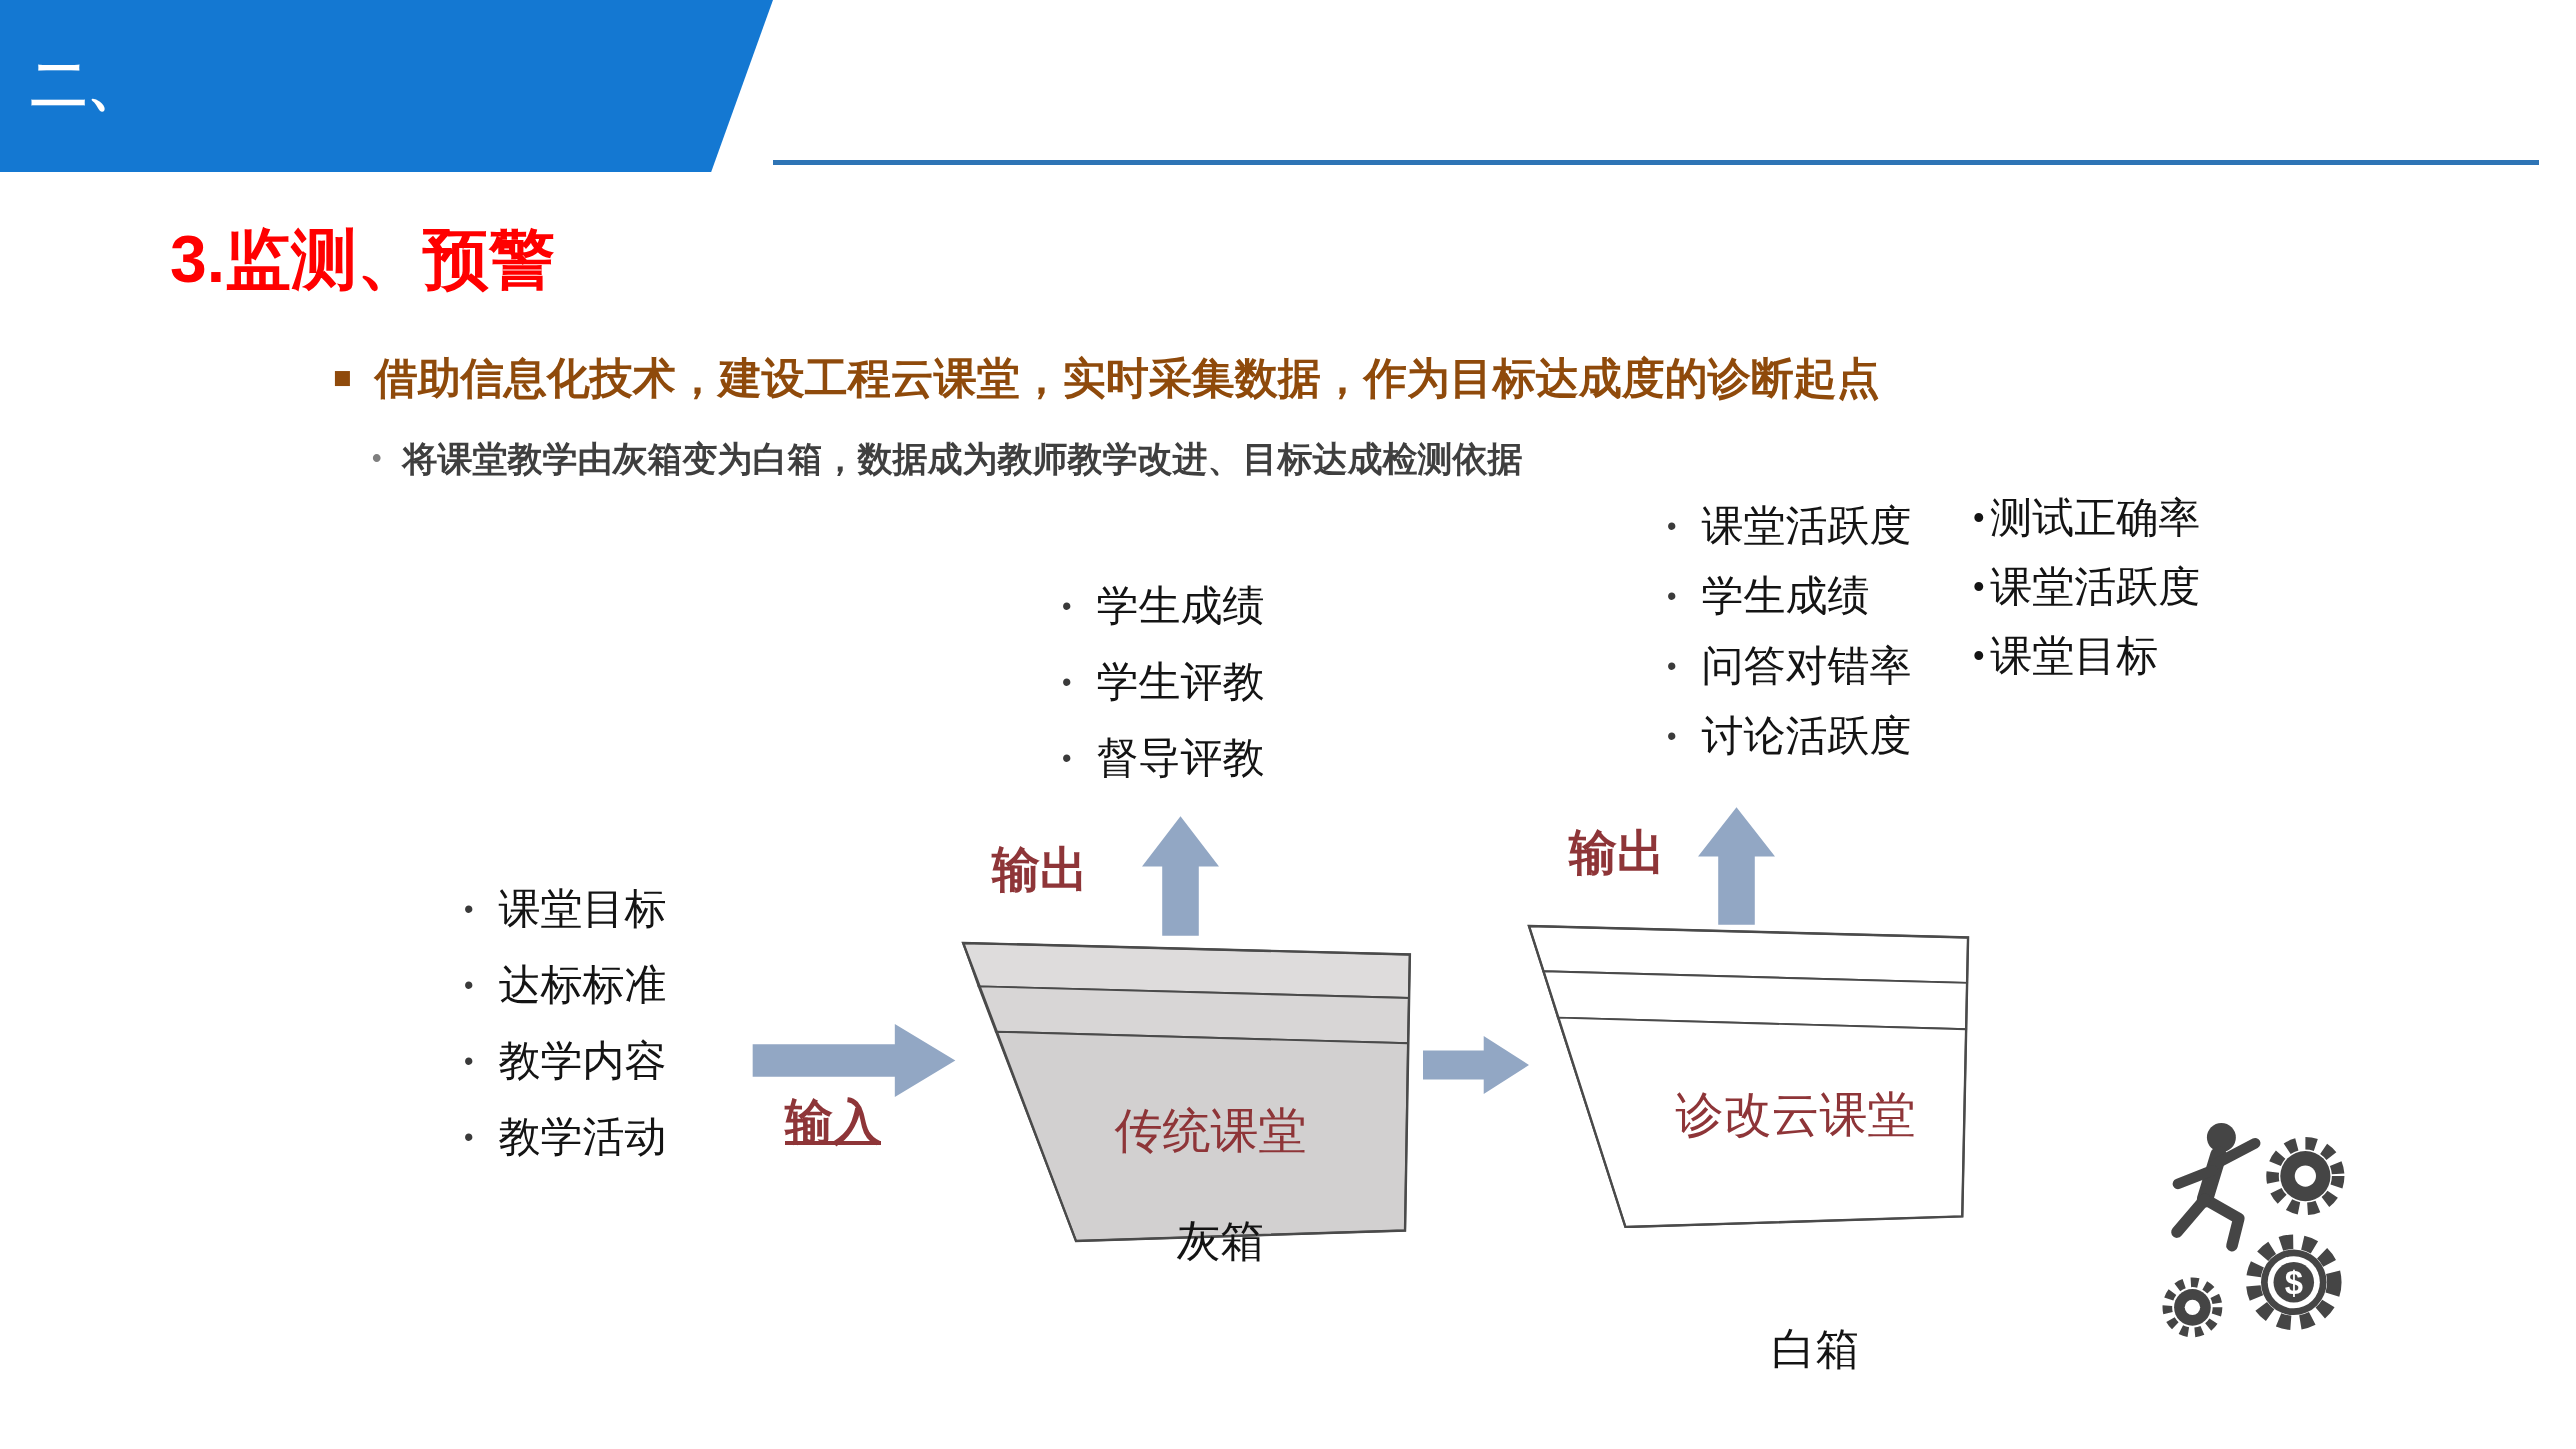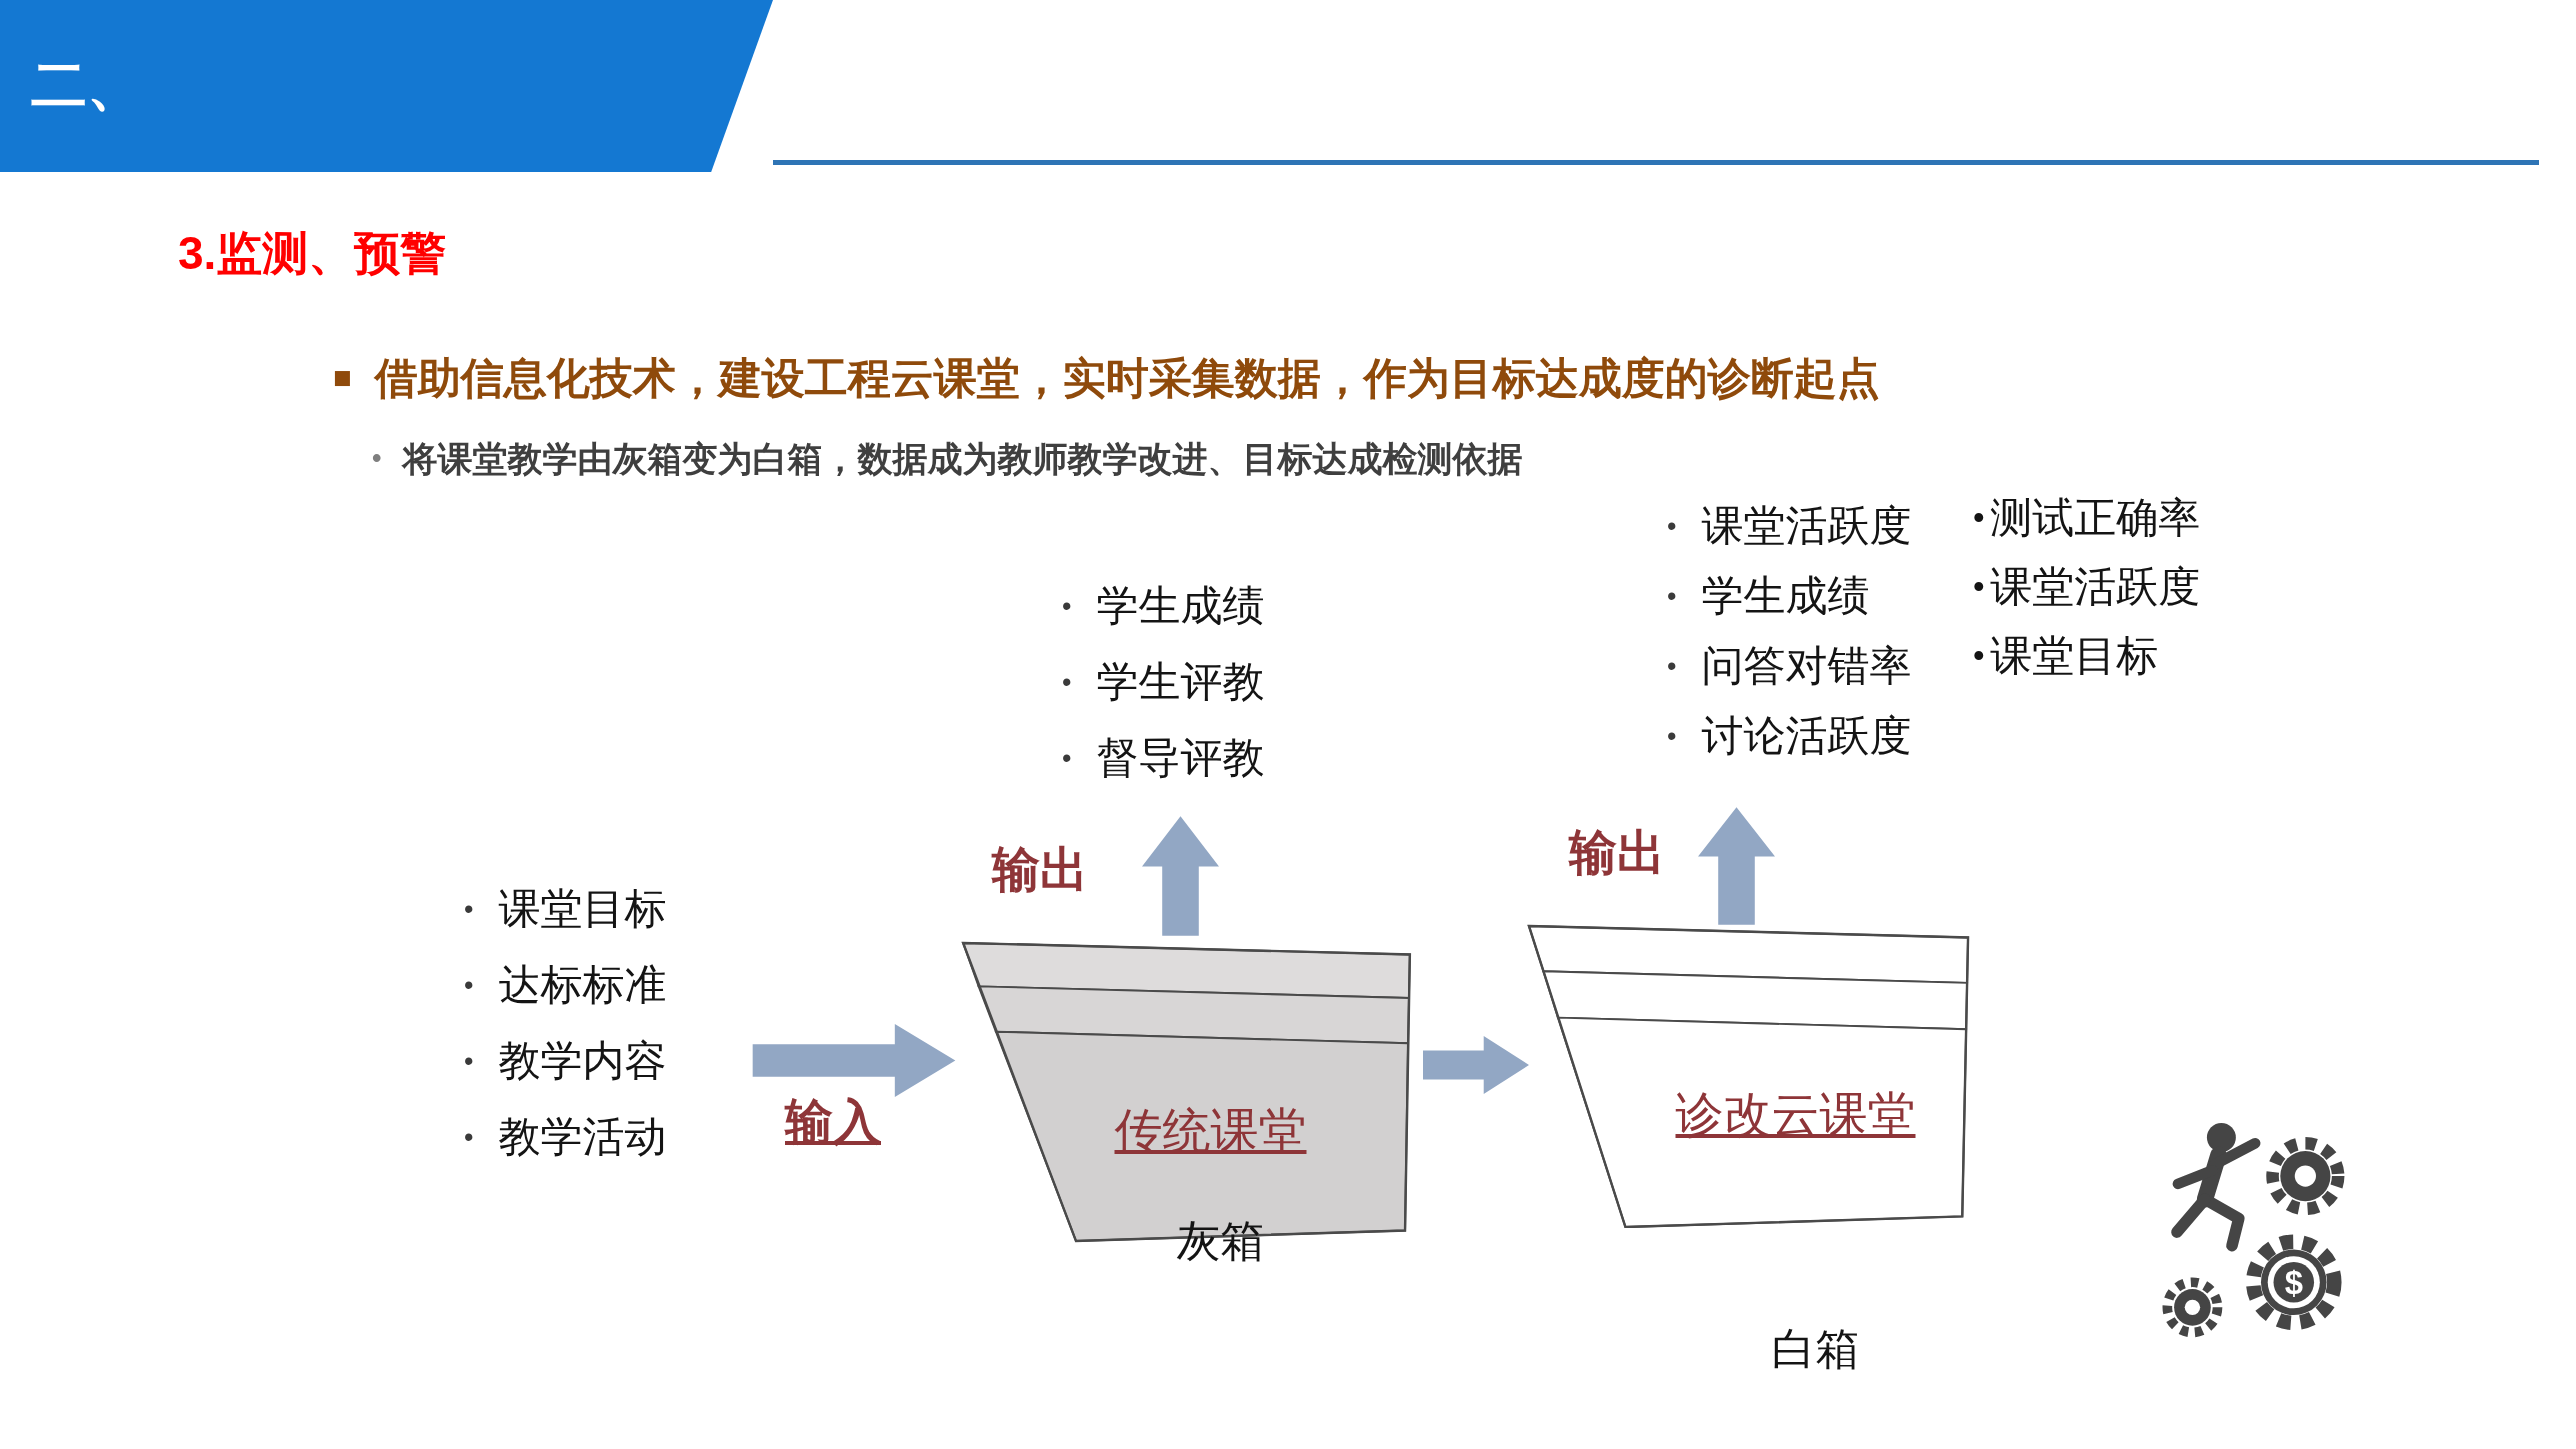--- a/index.html
+++ b/index.html
@@ -7,21 +7,21 @@
          font-family:"Liberation Sans","DejaVu Sans",sans-serif;}
 
   
   .banner{position:absolute;left:0;top:0;width:773px;height:172px;background:#1478D2;
           clip-path:polygon(0 0,100% 0,92% 100%,0 100%);
           color:#ffffff;display:flex;align-items:center;padding-left:31px;box-sizing:border-box;}
   .banner-prefix{font-size:56px;font-weight:bold;margin-right:29px;}
   .banner-title{font-size:66px;font-weight:bold;letter-spacing:1.9px;}
   .rule{position:absolute;left:773px;top:160px;width:1766px;height:4.8px;background:#2E74B5;}
 
-  .heading{position:absolute;left:162px;top:207px;margin:16px;font-size:46px;font-weight:800;color:#FF0000;}
+  .heading{position:absolute;left:162px;top:207px;margin:8px;font-size:66px;font-weight:800;color:#FF0000;}
 
   .bullet-main{position:absolute;left:333px;top:350px;display:flex;align-items:flex-start;gap:23px;
                color:#8F4A0B;font-weight:bold;font-size:43px;line-height:56px;}
   .bullet-main .sq{font-size:31px;line-height:56px;}
   .bullet-sub{position:absolute;left:372px;top:437px;display:flex;align-items:flex-start;gap:21px;
               color:#3F3F3F;font-weight:bold;font-size:35px;line-height:44px;}
   .bullet-sub .dot{color:#7f7f7f;font-size:27px;line-height:42px;}
 
   
   .plist{list-style:none;margin:0;padding:0;position:absolute;font-size:42px;font-weight:500;color:#141414;}
@@ -31,21 +31,21 @@
   .top-list{left:1062px;top:568px;}  .top-list li{height:76px;}
   .rcol1{left:1667px;top:491px;}     .rcol1 li{height:70px;}
   .rcol2{left:1973px;top:483px;}     .rcol2 li{height:69px;gap:5.8px;}
   .rcol2 .b{font-size:33px;color:#141414;}
 
   
   .dlabel{position:absolute;font-weight:bold;color:#8E3538;font-size:48px;}
   .in-label{left:785px;top:1090px;text-decoration:underline;}
   .out-label-l{left:992px;top:838px;}
   .out-label-r{left:1569px;top:821px;}
-  .box-label{position:absolute;color:#8E3538;font-size:48px;font-weight:500;text-align:center;text-decoration:underline;}
+  .box-label{position:absolute;color:#8E3538;font-size:48px;font-weight:500;text-align:center;}
   .gray-box-label{left:985px;top:1099px;width:451px;}
   .white-box-label{left:1574px;top:1083px;width:443px;text-align:center;}
   .box-caption{position:absolute;color:#141414;font-size:44px;font-weight:500;text-align:center;}
   .gray-box-caption{left:995px;top:1212px;width:451px;}
   .white-box-caption{left:1594px;top:1320px;width:443px;}
 
   .abs{position:absolute;}
 </style>
 </head>
 <body>

